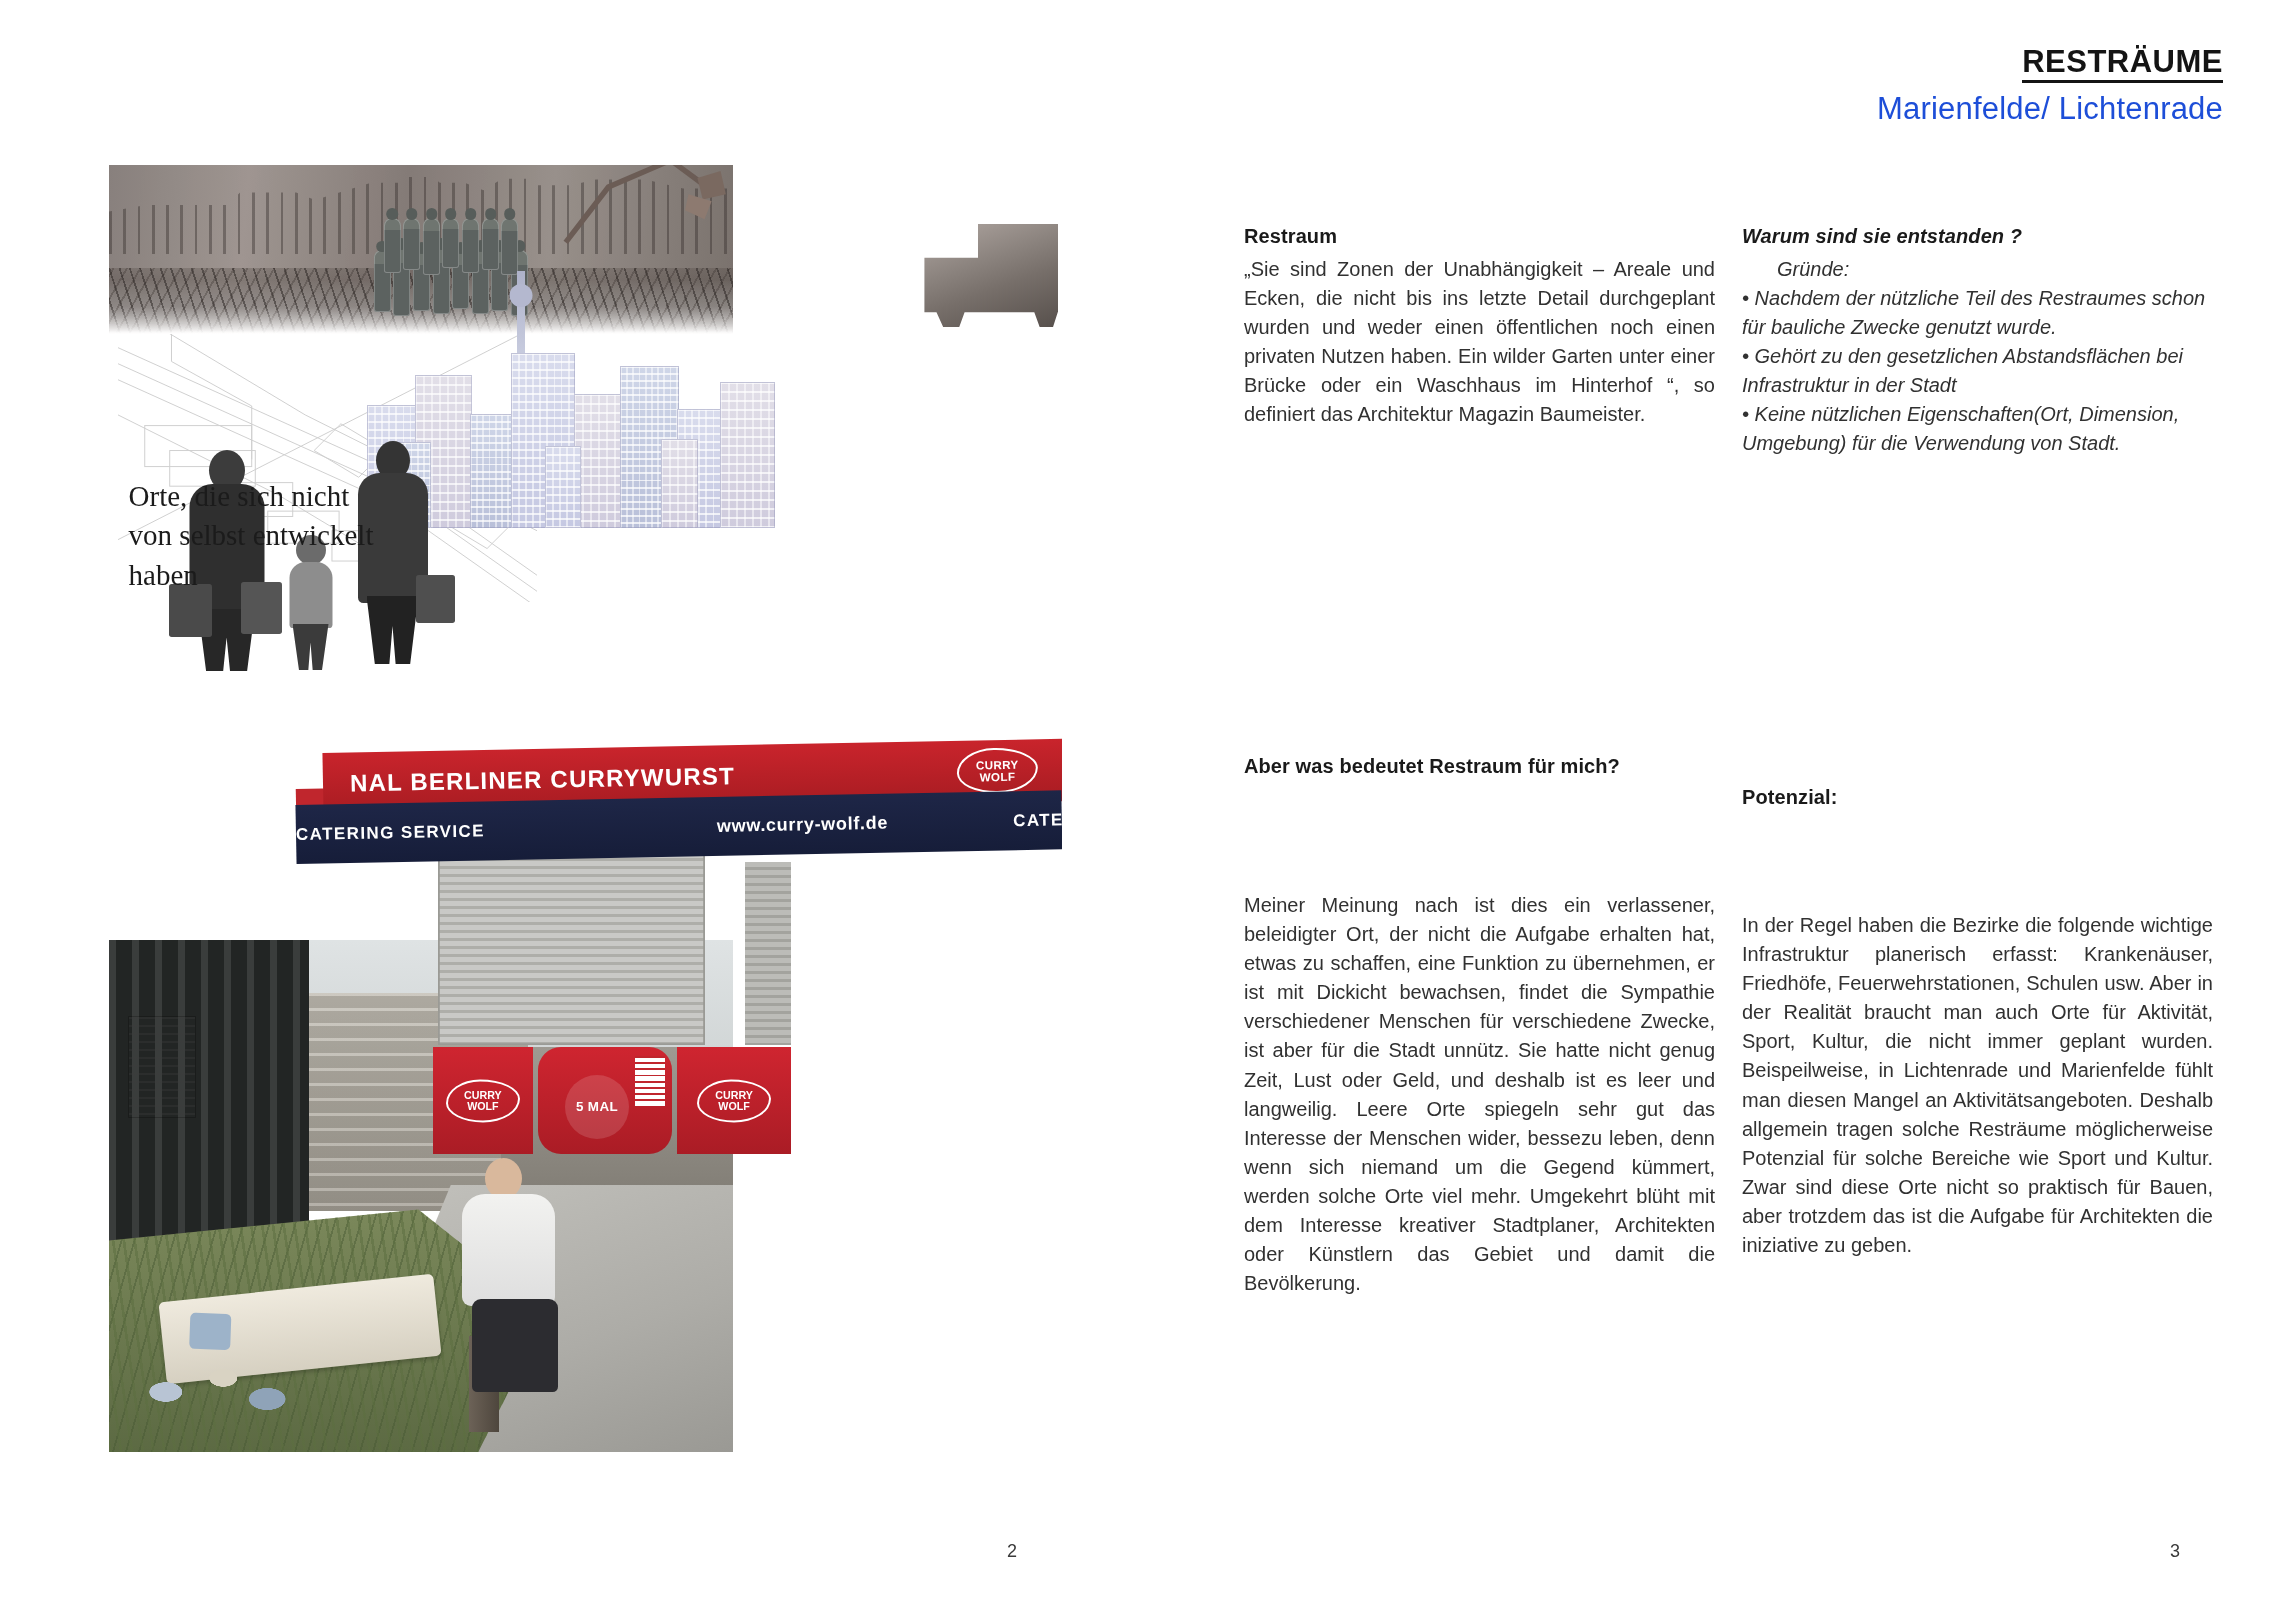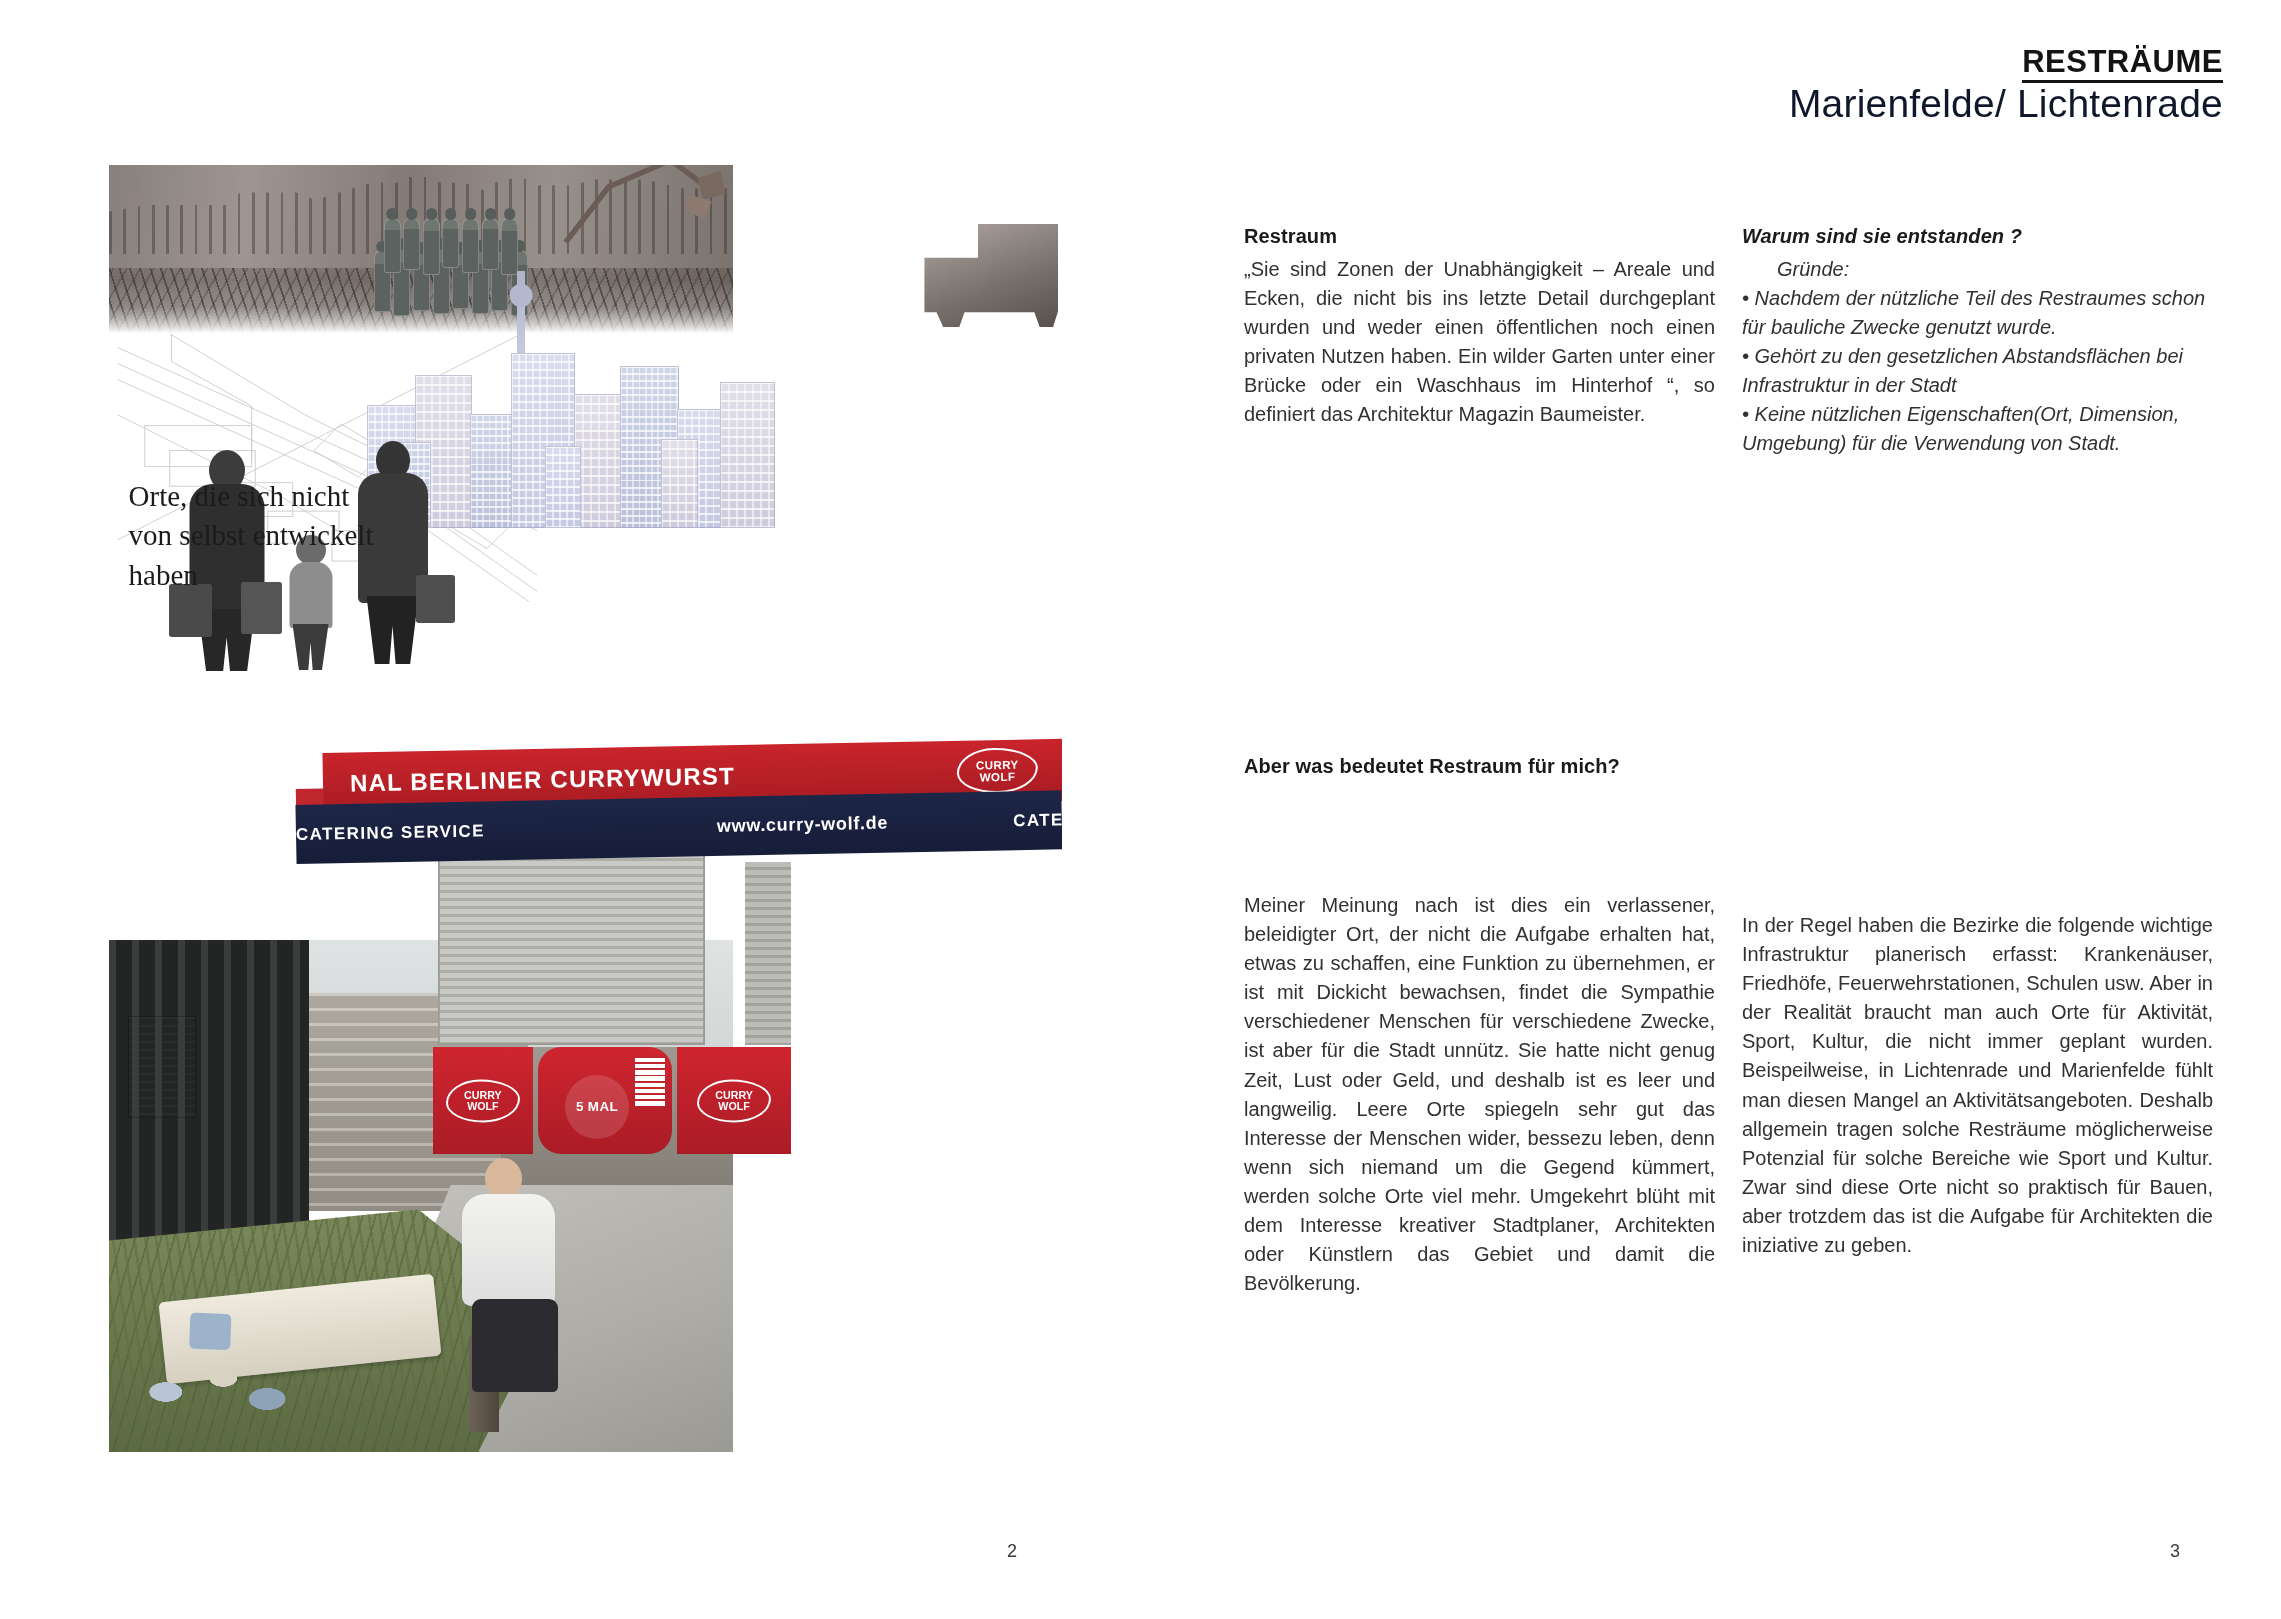--- a/index.html
+++ b/index.html
@@ -473,23 +473,24 @@
     font-size: 31px;
     font-weight: 700;
     letter-spacing: 0.5px;
     color: #141414;
     border-bottom: 3.6px solid #141414;
     display: inline-block;
     padding-bottom: 1px;
     line-height: 1.05;
   }
   .masthead .subtitle {
-    font-size: 39px;
+    margin-top: 9px;
+    font-size: 31px;
     font-weight: 400;
-    color: #0f172a;
+    color: #1d4ed8;
     letter-spacing: 0.2px;
     line-height: 1.1;
   }
 
   .col {
     position: absolute;
     width: 471px;
   }
   .col-a { left: 1244px; }
   .col-b { left: 1742px; }
@@ -715,20 +716,23 @@
       <li>Nachdem der nützliche Teil des Restraumes schon für bauliche Zwecke genutzt wurde.</li>
       <li>Gehört zu den gesetzlichen Abstandsflächen bei Infrastruktur in der Stadt</li>
       <li>Keine  nützlichen Eigenschaften(Ort, Dimension, Umgebung) für die Verwendung von Stadt.</li>
     </ul>
   </div>
 
   <div class="col col-a block-mid-a">
     <h3 class="sec">Aber was bedeutet Restraum für mich?</h3>
   </div>
 
+  <div class="col col-b block-mid-b">
+    <h3 class="sec">Potenzial:</h3>
+  </div>
 
   <div class="col col-a block-body-a">
     <p class="body">Meiner Meinung nach ist dies ein verlassener, beleidigter Ort, der nicht die Aufgabe erhalten hat, etwas zu schaffen, eine Funktion zu übernehmen, er ist mit Dickicht bewachsen, findet die Sympathie verschiedener Menschen für verschiedene Zwecke, ist aber für die Stadt unnütz.  Sie hatte nicht genug Zeit, Lust oder Geld, und deshalb ist es leer und langweilig. Leere Orte spiegeln sehr gut das Interesse der Menschen wider, bessezu leben, denn wenn sich niemand um die Gegend kümmert, werden solche Orte viel mehr.  Umgekehrt blüht mit dem Interesse kreativer Stadtplaner, Architekten  oder Künstlern das Gebiet und damit die Bevölkerung.</p>
   </div>
 
   <div class="col col-b block-body-b">
     <p class="body">In der Regel haben die Bezirke die folgende wichtige Infrastruktur planerisch erfasst: Krankenäuser, Friedhöfe, Feuerwehrstationen, Schulen usw. Aber in der Realität braucht man auch Orte für Aktivität, Sport, Kultur, die nicht immer geplant wurden. Beispeilweise, in Lichtenrade und Marienfelde fühlt man diesen Mangel an Aktivitätsangeboten. Deshalb allgemein tragen solche Resträume möglicherweise Potenzial für solche Bereiche wie Sport und Kultur. Zwar sind diese Orte nicht so praktisch für Bauen, aber trotzdem das ist die Aufgabe für Architekten die iniziative zu geben.</p>
   </div>
 
   <div class="folio right">3</div>

